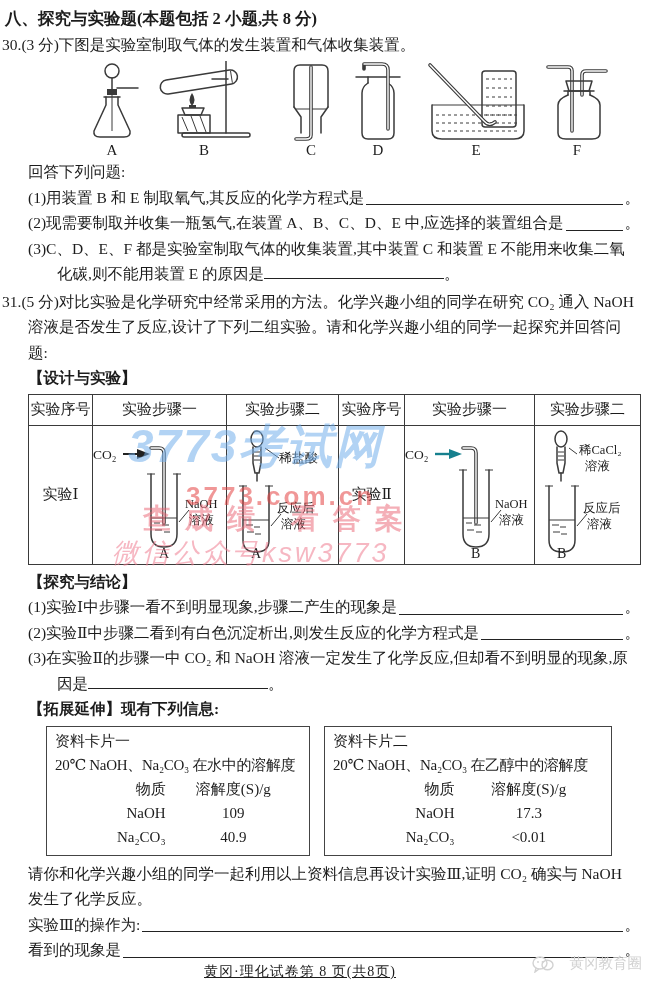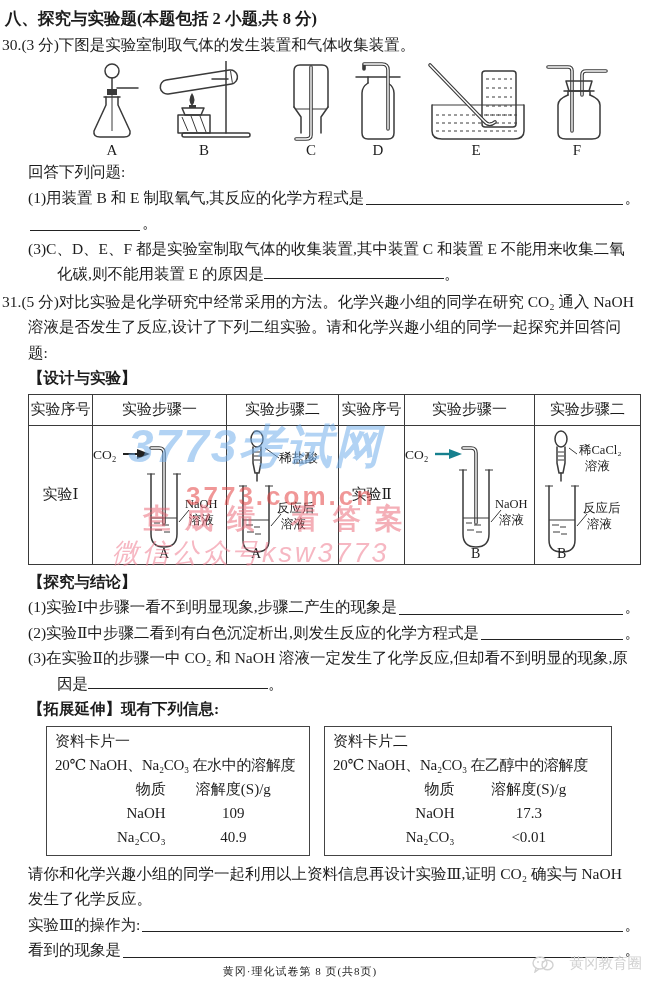--- a/index.html
+++ b/index.html
@@ -62,21 +62,21 @@
   .card { border:1.4px solid #444; padding:2px 8px 6px 8px; font-size:15px; line-height:24px; }
   .card1 { width:246px; }
   .card2 { width:270px; }
   .card-sub { white-space:nowrap; letter-spacing:-0.3px; }
   .crow { display:flex; }
   .crow .c1 { width:45%; text-align:right; }
   .crow .c2 { width:55%; text-align:center; }
 
   
   .page-num { position:absolute; top:959px; left:150px; width:300px; text-align:center;
-              font-size:11px; letter-spacing:1px; }
+              font-size:14px; letter-spacing:1px;text-decoration:underline; }
   .brand { position:absolute; top:951px; right:8px; color:#d2d2d2; font-size:14.5px;
            display:flex; align-items:center; gap:16px;
            font-family:"Liberation Sans","DejaVu Sans",sans-serif; }
 </style>
 </head>
 <body>
 
 <div class="content">
 
   <p class="sec-title">八、探究与实验题(本题包括 2 小题,共 8 分)</p>
@@ -160,20 +160,21 @@
   </div>
 
   <p>回答下列问题:</p>
 
   <div class="flexline">
     <span class="fl-text">(1)用装置 B 和 E 制取氧气,其反应的化学方程式是</span>
     <span class="blank"></span>
     <span class="tail">。</span>
   </div>
   <div class="flexline">
+    <span class="fl-text">(2)现需要制取并收集一瓶氢气,在装置 A、B、C、D、E 中,应选择的装置组合是</span>
     <span class="blank" style="max-width:110px"></span>
     <span class="tail">。</span>
   </div>
   <p class="sub">
     <span>(3)C、D、E、F 都是实验室制取气体的收集装置,其中装置 C 和装置 E 不能用来收集二氧化碳,则不能用装置 E 的原因是</span><span class="blank-inline"></span><span>。</span>
   </p>
 
   <p class="q31stem">31.(5 分)对比实验是化学研究中经常采用的方法。化学兴趣小组的同学在研究 CO₂ 通入 NaOH 溶液是否发生了反应,设计了下列二组实验。请和化学兴趣小组的同学一起探究并回答问题:</p>
   <p class="bh">【设计与实验】</p>
 

